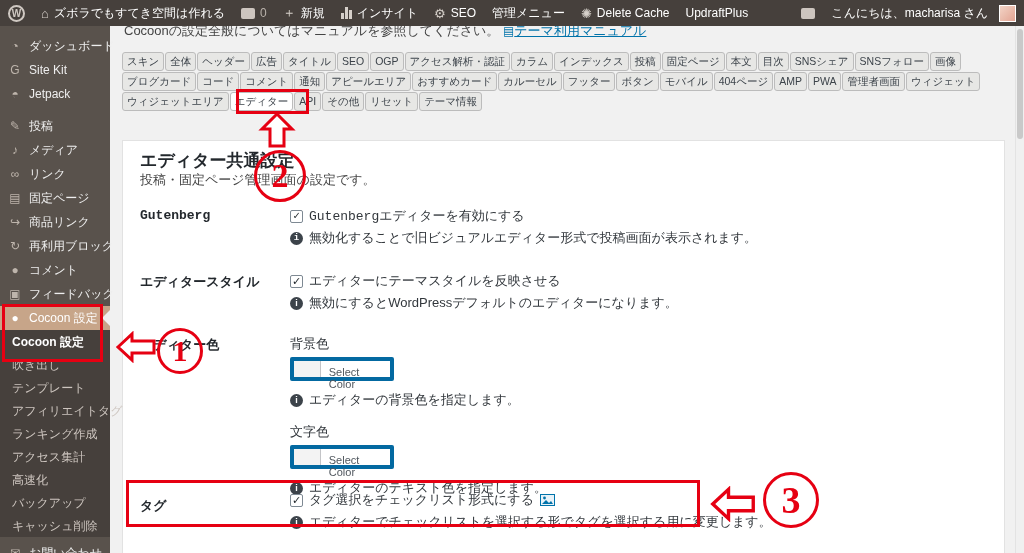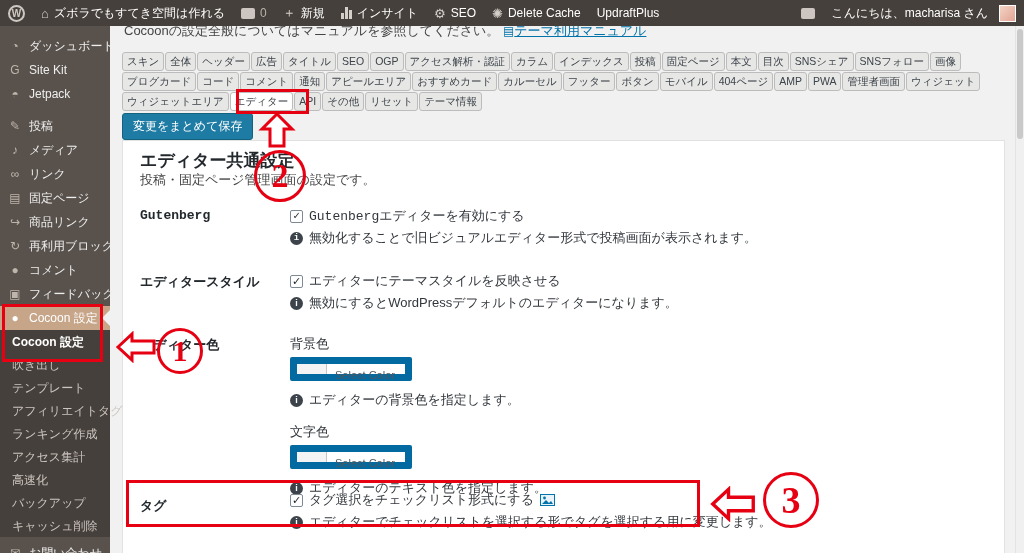--- a/index.html
+++ b/index.html
@@ -60,21 +60,21 @@
   .row { position:absolute; left:17px; display:flex; align-items:flex-start; }
   .row .lbl { width:150px; font-weight:bold; font-size:13px; color:#23282d; padding-top:1px; flex:0 0 150px; }
   .row .ctl { display:flex; flex-direction:column; gap:4px; font-size:13px; color:#32373c; }
   .cb-line { display:flex; align-items:center; gap:6px; }
   .cb { width:13px; height:13px; border:1px solid #7e8993; border-radius:2px; background:#fff; color:#1d2327;
         font-size:11px; line-height:11px; text-align:center; cursor:pointer; flex:0 0 13px; }
   .note-line { display:flex; align-items:center; gap:6px; color:#32373c; }
   .info { width:13px; height:13px; border-radius:50%; background:#3c434a; color:#fff; font-size:9px; font-weight:bold;
           line-height:13px; text-align:center; font-style:normal; flex:0 0 13px; }
   .field-label { font-size:13px; color:#32373c; margin-top:8px; }
-  .colorpick { display:inline-flex; border:7px solid #0369a1; border-radius:2px; background:#fff; width:122px; height:24px; cursor:pointer; }
+  .colorpick { display:inline-flex; border:4px solid #0369a1; border-radius:2px; background:#fff; width:104px; height:24px; cursor:pointer; }
   .swatch { width:30px; background:#f3f3f3; border-right:1px solid #c3c4c7; }
   .cp-label { font-size:11px; color:#50575e; padding:5px 8px; }
   .shot-icon { display:inline-block; }
 
   
   .scrollbar { position:absolute; top:26px; right:0; width:9px; height:527px; background:#f0f0f0; border-left:1px solid #e3e3e3; }
   .scroll-thumb { position:absolute; top:3px; left:1px; width:6px; height:110px; background:#c9c9c9; border-radius:3px; }
 
   
   .anno { position:absolute; z-index:60; pointer-events:none; }
@@ -105,20 +105,23 @@
     <span class="bars">
         <i></i>
         <i></i>
         <i></i>
       </span>
     <span>インサイト</span>
   </span>
   <span class="ab-item">
     <span class="glyph">⚙</span>
     <span>SEO</span>
+  </span>
+  <span class="ab-item">
+    <span>管理メニュー</span>
   </span>
   <span class="ab-item">
     <span class="glyph">✺</span>
     <span>Delete Cache</span>
   </span>
   <span class="ab-item">
     <span>UpdraftPlus</span>
   </span>
   <span class="ab-right">
     <span class="ab-item">
@@ -290,21 +293,20 @@
 
     <button class="tab">ウィジェットエリア</button>
         <button class="tab active">エディター</button>
         <button class="tab">API</button>
         <button class="tab">その他</button>
         <button class="tab">リセット</button>
         <button class="tab">テーマ情報</button>
       </div>
   </div>
 
-  <button class="save-btn">変更をまとめて保存</button>
 
   <div class="postbox">
     <div class="pb-heading">エディター共通設定</div>
     <div class="pb-desc">投稿・固定ページ管理画面の設定です。</div>
 
     <div class="row" style="top:66px;font-family:Liberation Mono, monospace;">
       <div class="lbl">Gutenberg</div>
       <div class="ctl">
         <div class="cb-line">
           <span class="cb">✓</span>

